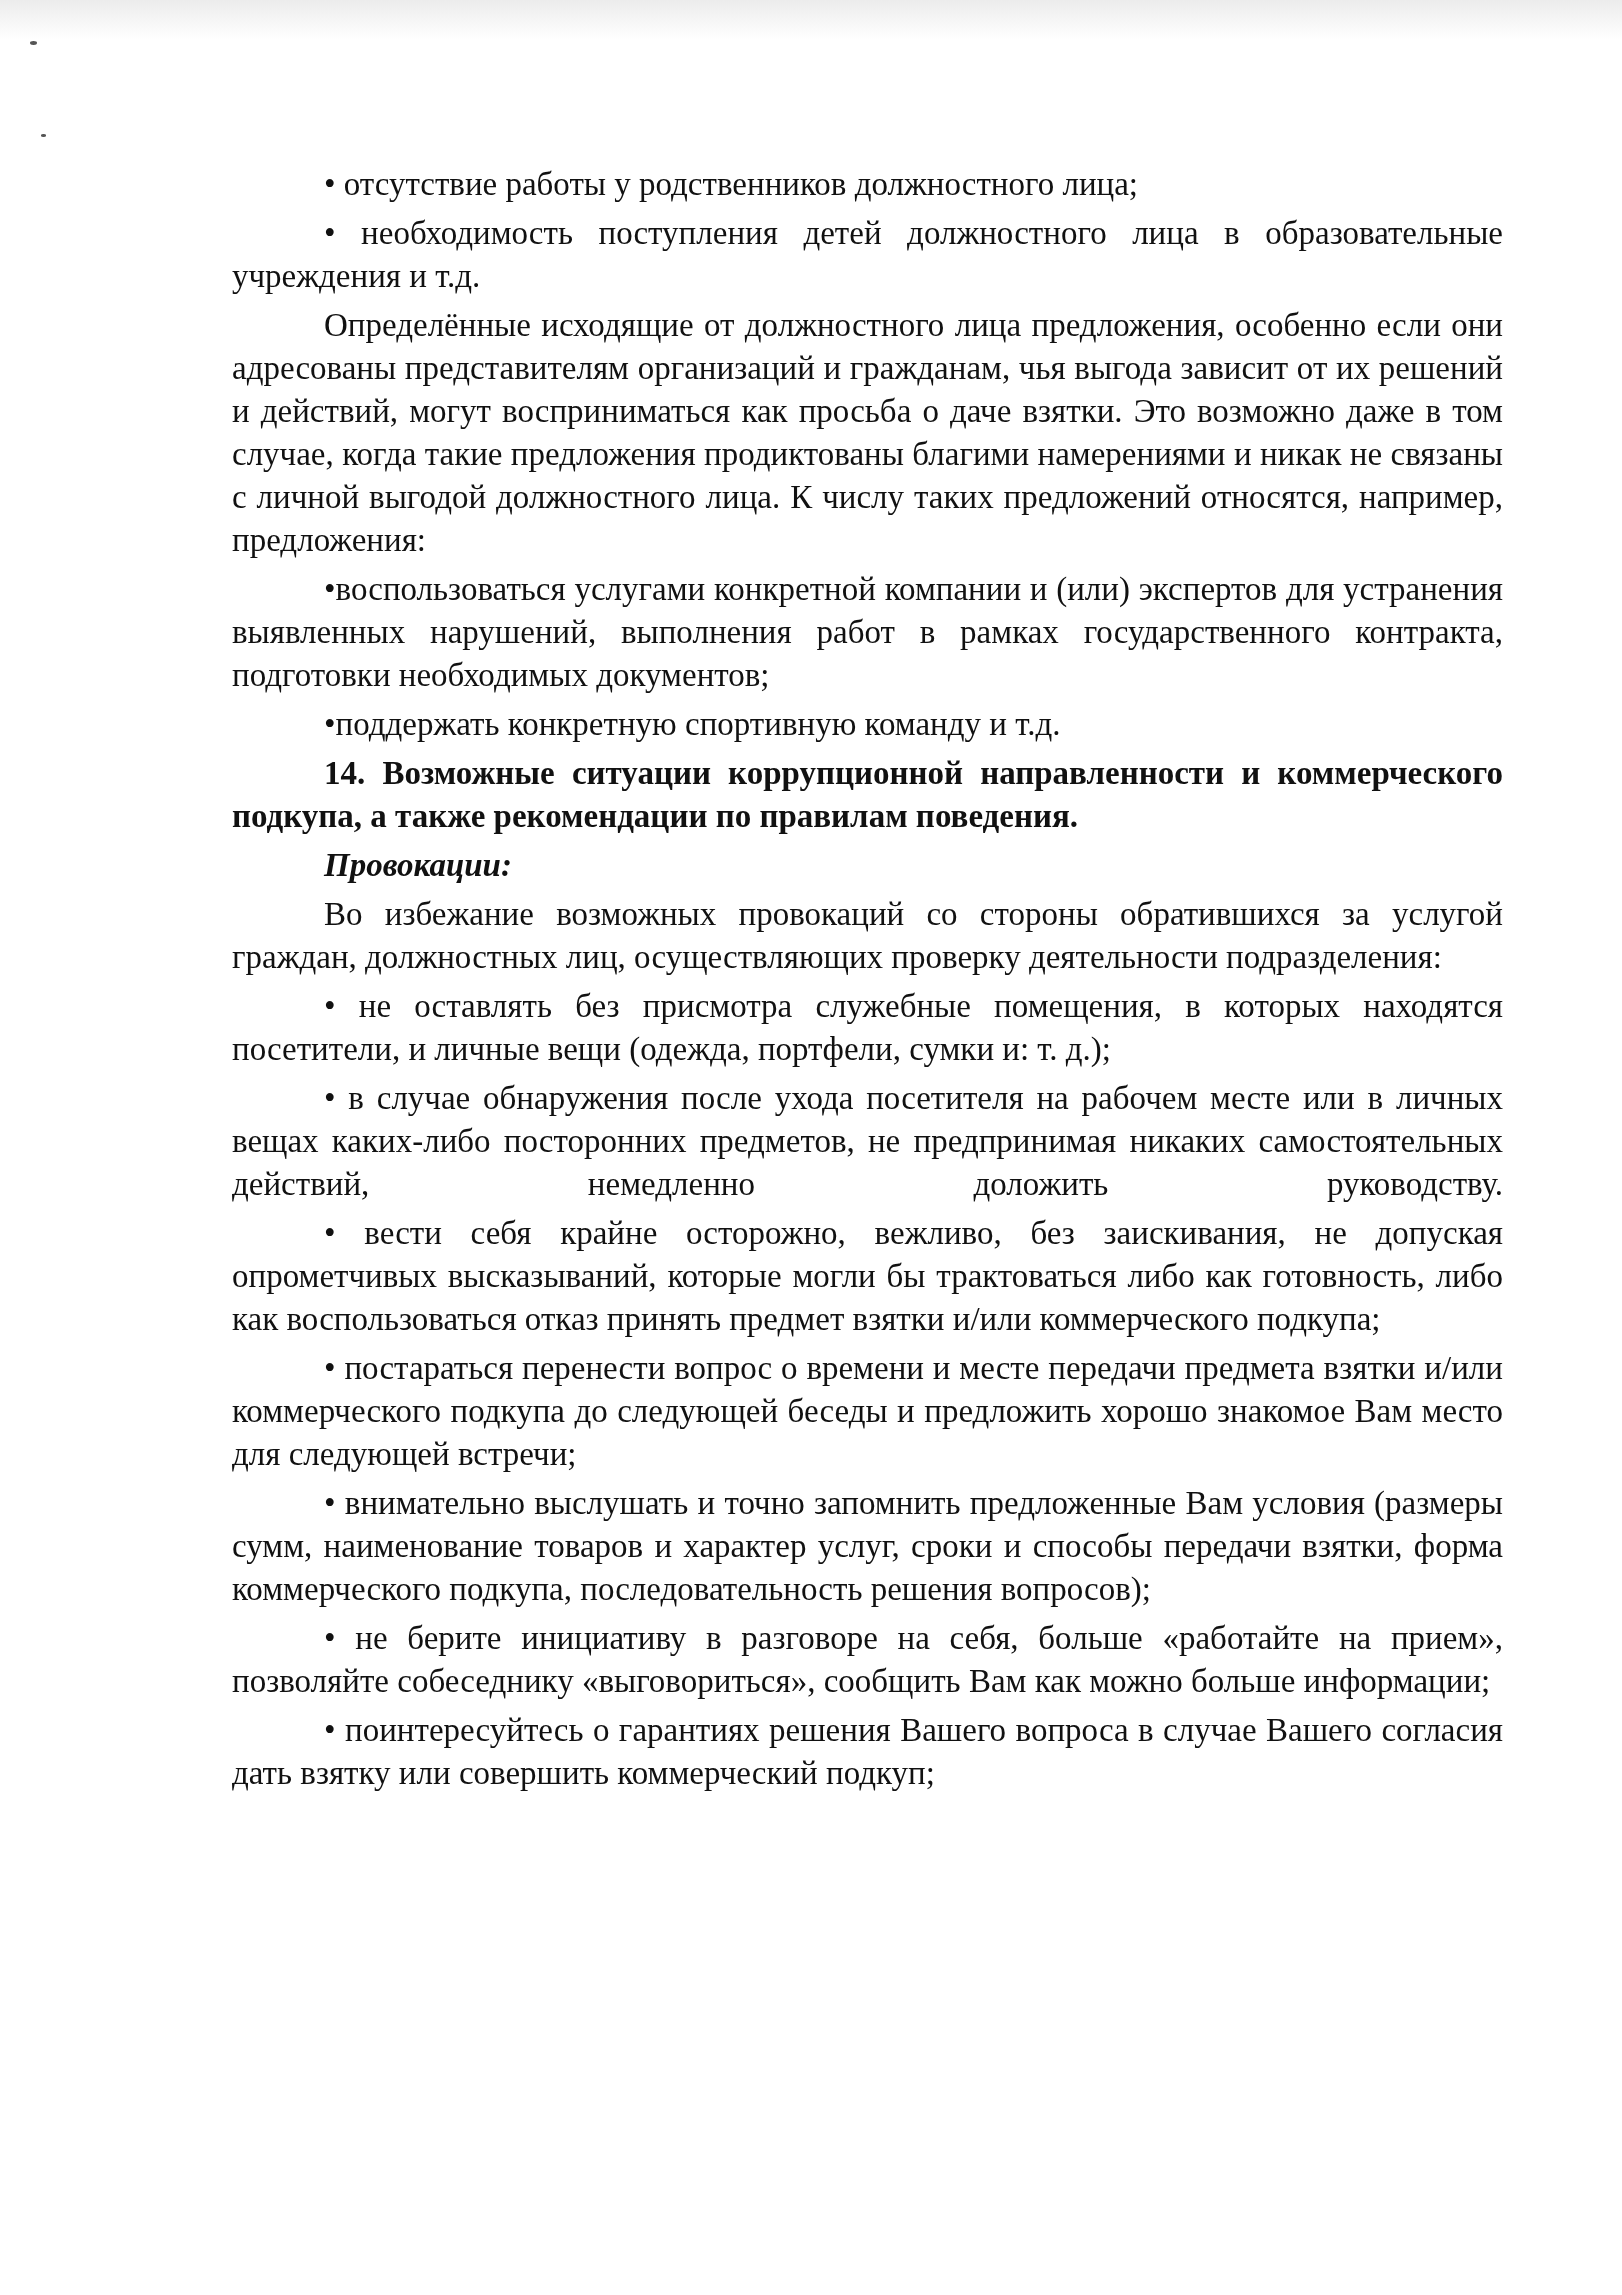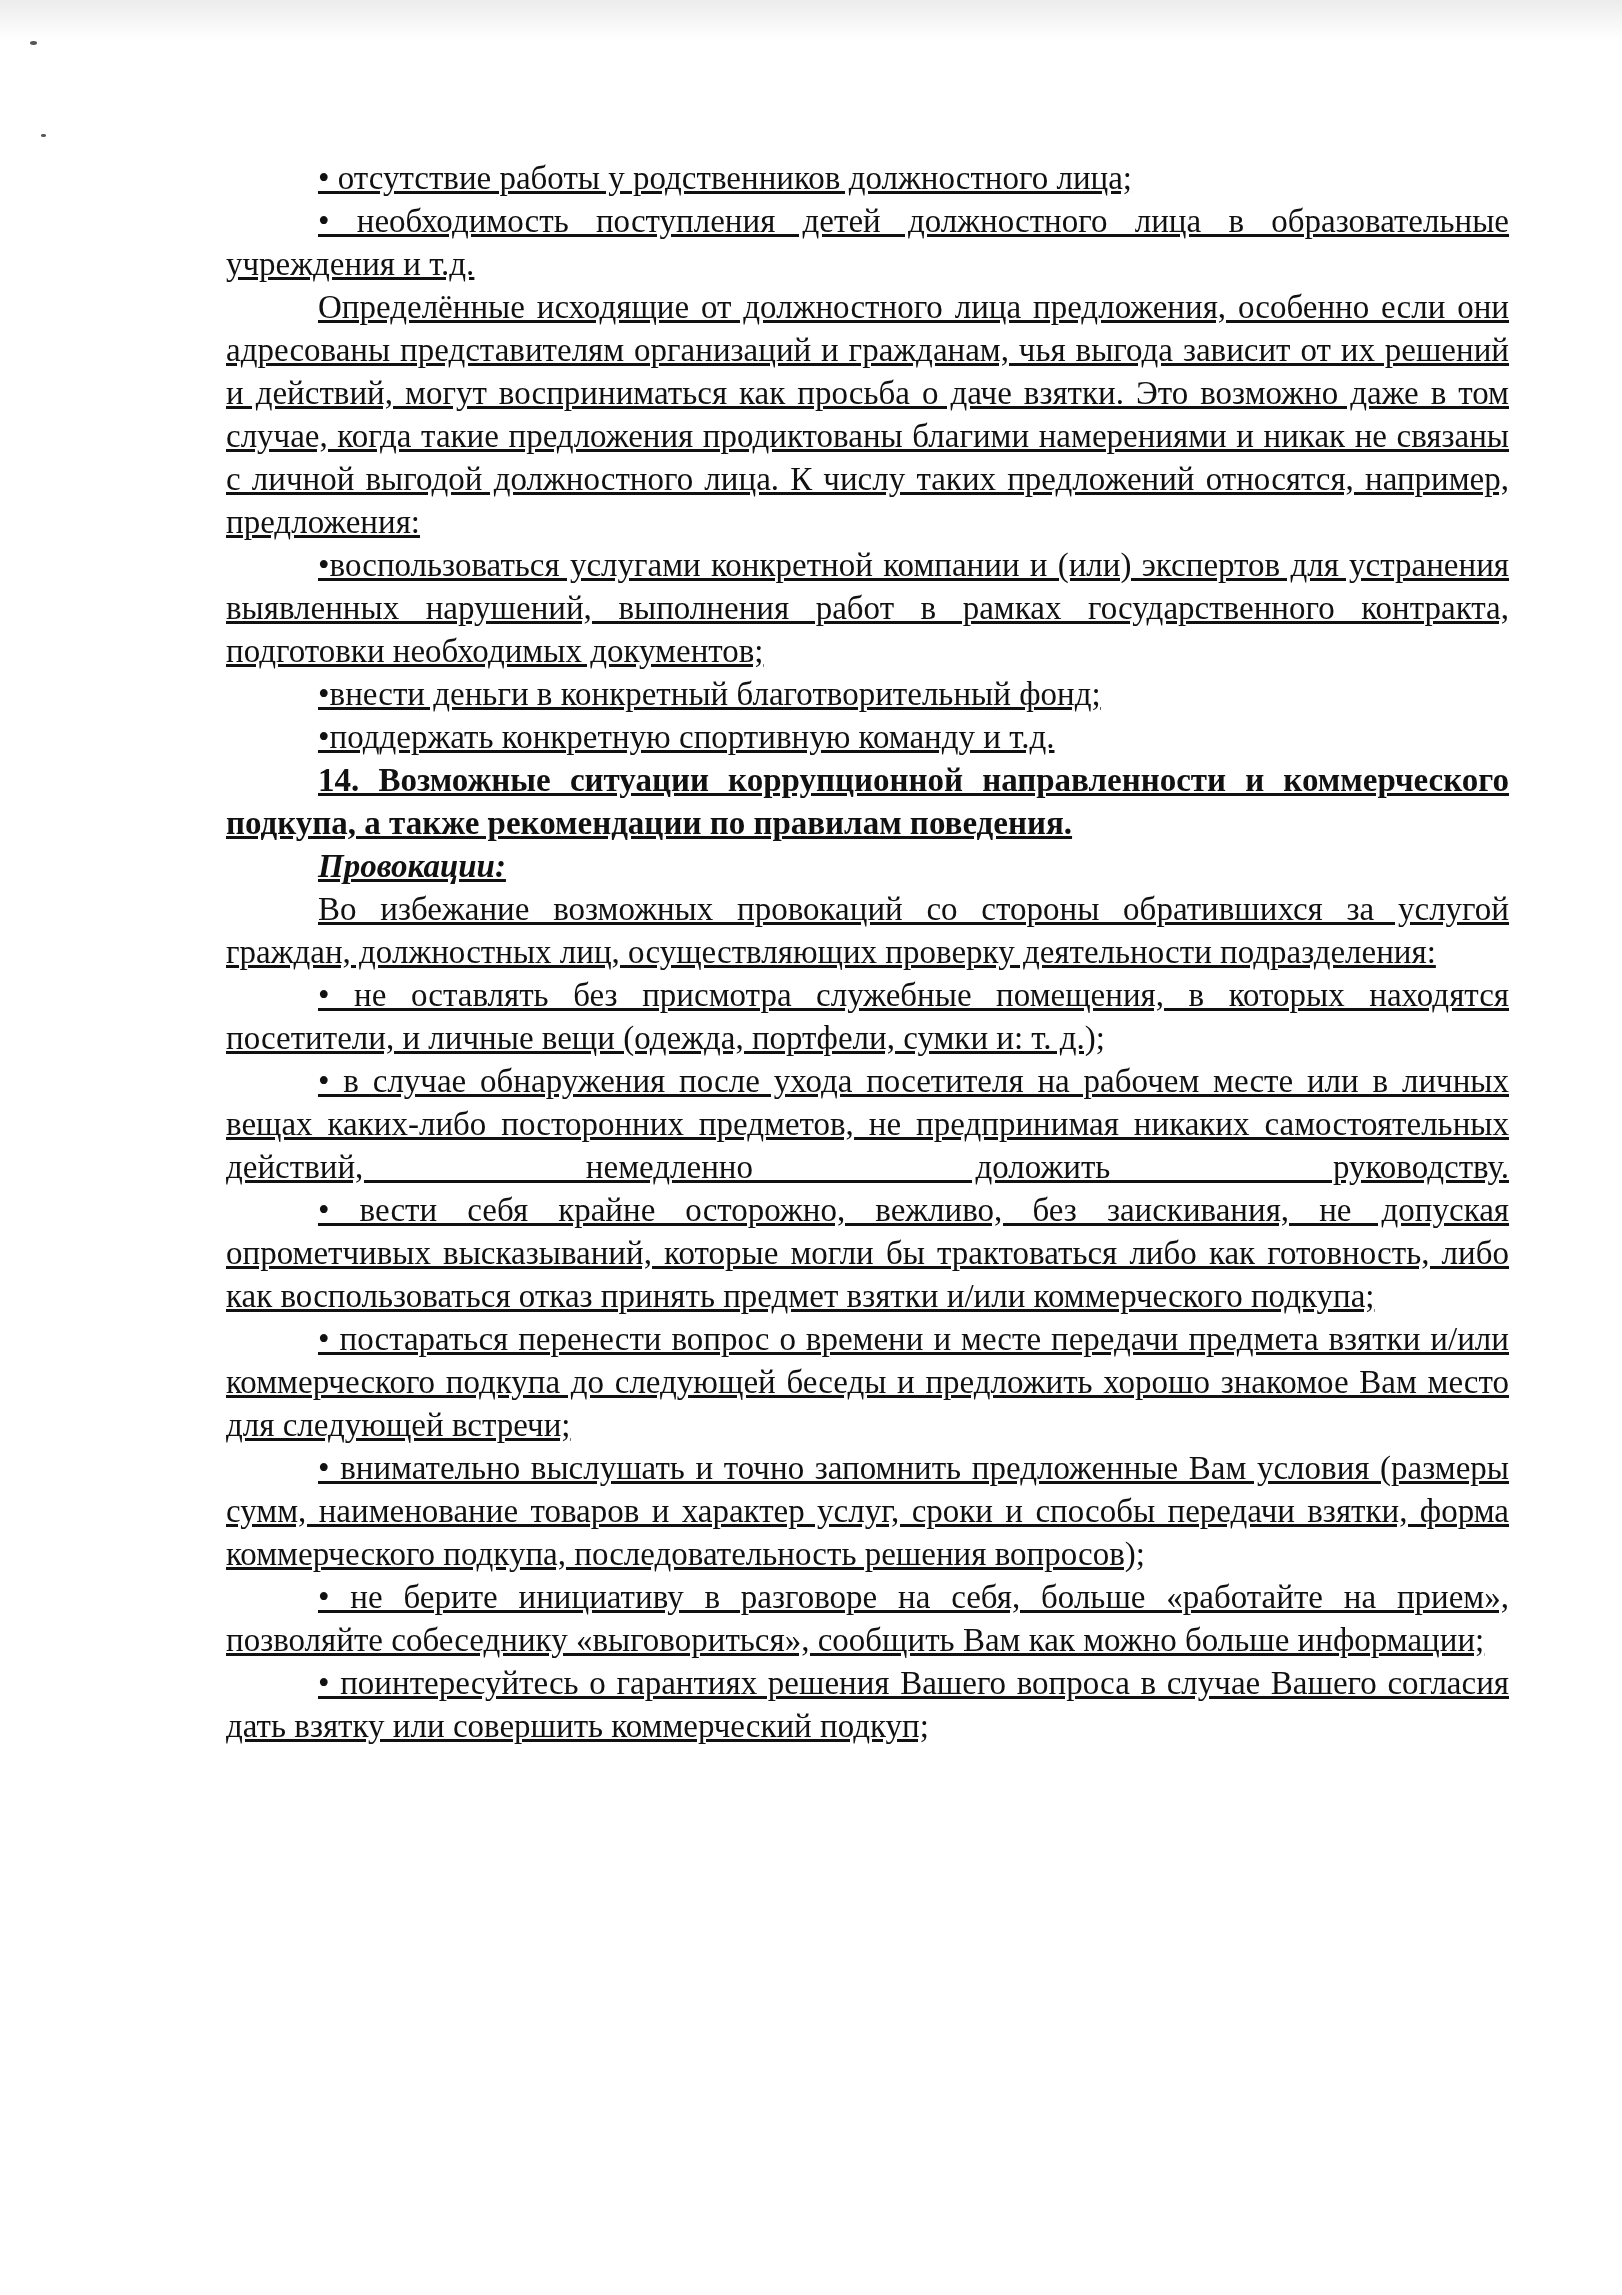--- a/index.html
+++ b/index.html
@@ -28,24 +28,23 @@
     }
     .page {
       position: absolute;
       left: 226px;
       top: 157px;
       width: 1283px;
       font-size: 33px;
       line-height: 43px;
     }
     .p {
-      margin: 0;
+      margin: 6px;
       text-align: justify;
       text-align-last: left;
-      text-decoration: underline;
     }
     .indent { text-indent: 92px; }
     .bullet-p { text-indent: 92px; }
     .bullet-wide { text-indent: 92px; }
     .bold-italic { font-weight: bold; font-style: italic; }
     .heading { text-indent: 92px; font-weight: bold; }
     .last-justified { text-align-last: justify; }
   </style>
 </head>
 <body>
@@ -53,21 +52,20 @@
 <div class="scan-shade"></div>
 <div class="speck" style="left:30px;top:41px;width:6.6px;height:3.9px;"></div>
 <div class="speck" style="left:41px;top:134px;width:4.6px;height:2.6px;"></div>
 
 <div class="page">
 
   <p class="p bullet-p">• отсутствие работы у родственников должностного лица;</p>
   <p class="p bullet-wide">•   необходимость   поступления   детей   должностного   лица   в образовательные учреждения и т.д.</p>
   <p class="p indent">Определённые исходящие от должностного лица предложения, особенно если они адресованы представителям организаций и гражданам, чья выгода зависит от их решений и действий, могут восприниматься как просьба о даче взятки. Это возможно даже в том случае, когда такие предложения продиктованы благими намерениями и никак не связаны с личной выгодой должностного лица. К числу таких предложений относятся, например, предложения:</p>
   <p class="p bullet-p">•воспользоваться услугами конкретной компании и (или) экспертов для устранения выявленных нарушений, выполнения работ в рамках государственного контракта, подготовки необходимых документов;</p>
-  <p class="p bullet-p">•внести деньги в конкретный благотворительный фонд;</p>
   <p class="p bullet-p">•поддержать конкретную спортивную команду и т.д.</p>
 
   <p class="p heading">14. Возможные ситуации коррупционной направленности и коммерческого подкупа, а также рекомендации по правилам поведения.</p>
 
   <p class="p indent bold-italic">Провокации:</p>
   <p class="p indent">Во избежание возможных провокаций со стороны обратившихся за услугой граждан, должностных лиц, осуществляющих проверку деятельности подразделения:</p>
   <p class="p bullet-p">• не оставлять без присмотра служебные помещения, в которых находятся посетители, и личные вещи (одежда, портфели, сумки и: т. д.);</p>
   <p class="p bullet-p last-justified">• в случае обнаружения после ухода посетителя на рабочем месте или в личных вещах каких-либо посторонних предметов, не предпринимая никаких самостоятельных действий, немедленно доложить руководству.</p>
 
   <p class="p bullet-p">• вести себя крайне осторожно, вежливо, без заискивания, не допуская опрометчивых высказываний, которые могли бы трактоваться либо как готовность, либо как воспользоваться отказ принять предмет взятки и/или коммерческого подкупа;</p>

